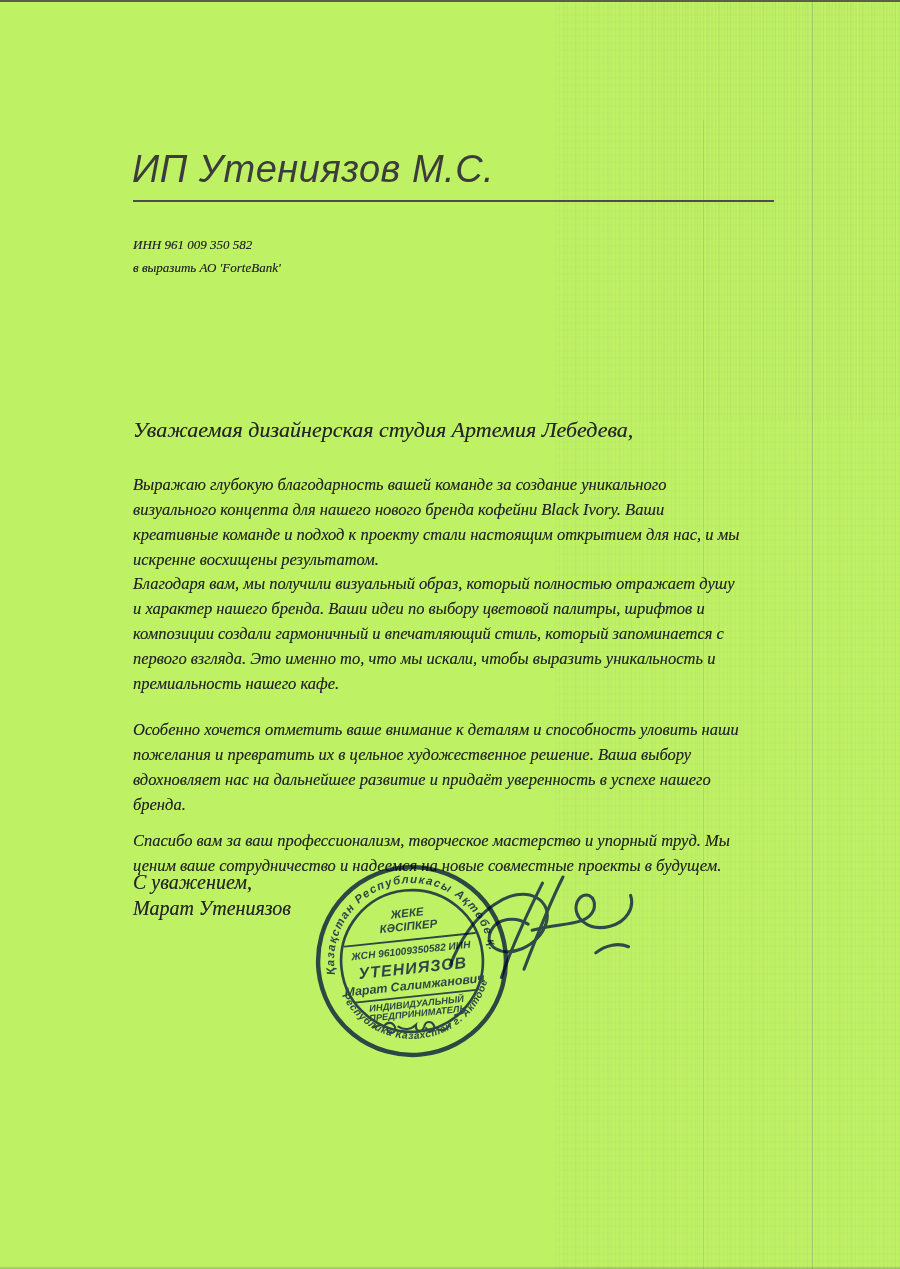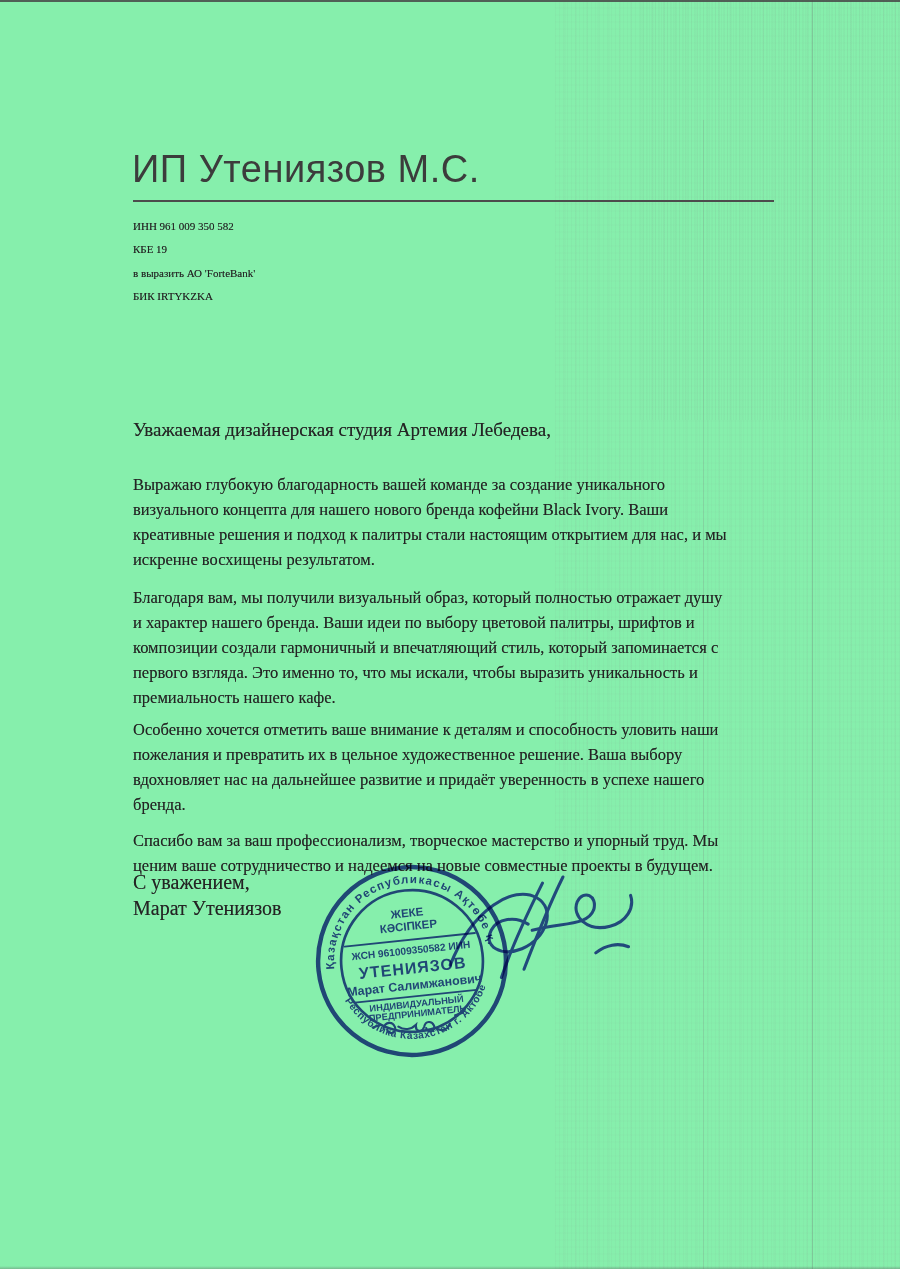--- a/index.html
+++ b/index.html
@@ -1,20 +1,21 @@
 <!DOCTYPE html>
 <html><head>
 <meta charset="utf-8">
 <style>
   html,body{margin:0;padding:0;background:#e8e8e8;}
   .page{
     position:relative;width:900px;height:1269px;margin:0 auto;
-    background:#86efac;overflow:hidden;
+    background:#bef264;overflow:hidden;
     font-family:"Liberation Serif","DejaVu Serif",serif;
     color:#242424;
+    font-style:italic;
   }
   
   .scan-top-edge{position:absolute;top:0;left:0;right:0;height:2px;background:#474747;opacity:.85;}
   .scan-bottom-edge{position:absolute;bottom:0;left:0;right:0;height:3px;
     background:linear-gradient(0deg,rgba(90,90,90,.35),rgba(90,90,90,0));}
   .scan-streaks{position:absolute;top:0;bottom:0;left:555px;right:0;pointer-events:none;
     background:
       repeating-linear-gradient(90deg,rgba(125,125,125,.055) 0 1px,rgba(0,0,0,0) 1px 4px),
       repeating-linear-gradient(90deg,rgba(0,0,0,0) 0 9px,rgba(140,140,140,.045) 9px 11px),
       repeating-linear-gradient(0deg,rgba(130,130,130,.025) 0 2px,rgba(0,0,0,0) 2px 7px);
@@ -24,27 +25,27 @@
   .scan-patch{position:absolute;top:0;right:0;width:260px;height:420px;pointer-events:none;
     background:repeating-linear-gradient(90deg,rgba(110,110,110,.05) 0 1px,rgba(0,0,0,0) 1px 3px);}
 
   .title{
     position:absolute;left:132px;top:148px;margin:0;
     font-family:"Liberation Sans","DejaVu Sans",sans-serif;
     font-weight:400;font-size:38px;letter-spacing:.5px;color:#3c3c3c;
   }
   .rule{position:absolute;left:133px;top:200px;width:641px;height:2px;background:#4c4c4c;}
 
-  .details{position:absolute;left:133px;top:215px;font-size:11px;line-height:23.4px;
+  .details{position:absolute;left:133px;top:233px;font-size:13px;line-height:23.4px;
     text-shadow:0 0 .5px rgba(35,35,35,.5);}
-  .salutation{position:absolute;left:133px;top:417px;margin:0;font-size:19px;line-height:25px;
+  .salutation{position:absolute;left:133px;top:417px;margin:0;font-size:22px;line-height:25px;
     text-shadow:0 0 .5px rgba(35,35,35,.5);}
   .para{position:absolute;left:133px;margin:0;width:700px;font-size:16.5px;line-height:25px;
     white-space:pre-line;text-shadow:0 0 .5px rgba(35,35,35,.5);}
-  .p0{top:472px;} .p1{top:585px;} .p2{top:717px;} .p3{top:828px;}
+  .p0{top:472px;} .p1{top:571px;} .p2{top:717px;} .p3{top:828px;}
   .closing{position:absolute;left:133px;top:870px;font-size:20px;line-height:25.5px;
     text-shadow:0 0 .5px rgba(35,35,35,.5);}
 
   .stamp-wrap{position:absolute;left:311px;top:860px;width:202px;height:202px;
     transform:rotate(-6deg);opacity:.92;mix-blend-mode:multiply;}
   .stamp-wrap svg{width:100%;height:100%;}
   .sig-wrap{position:absolute;left:442px;top:866px;width:205px;height:145px;
     opacity:.9;mix-blend-mode:multiply;}
   .sig-wrap svg{width:100%;height:100%;}
 </style>
@@ -58,29 +59,27 @@
   <div class="scan-line-a"></div>
   <div class="scan-line-b"></div>
   <div class="scan-top-edge"></div>
   <div class="scan-bottom-edge"></div>
 
   <h1 class="title">ИП Утениязов М.С.</h1>
   <div class="rule"></div>
 
   <div class="details">
     <div>ИНН 961 009 350 582</div>
-    <div>КБЕ 19</div>
     <div>в выразить АО 'ForteBank'</div>
-    <div>БИК IRTYKZKA</div>
   </div>
 
   <p class="salutation">Уважаемая дизайнерская студия Артемия Лебедева,</p>
   <p class="para p0">Выражаю глубокую благодарность вашей команде за создание уникального
 визуального концепта для нашего нового бренда кофейни Black Ivory. Ваши
-креативные решения и подход к палитры стали настоящим открытием для нас, и мы
+креативные команде и подход к проекту стали настоящим открытием для нас, и мы
 искренне восхищены результатом.</p>
   <p class="para p1">Благодаря вам, мы получили визуальный образ, который полностью отражает душу
 и характер нашего бренда. Ваши идеи по выбору цветовой палитры, шрифтов и
 композиции создали гармоничный и впечатляющий стиль, который запоминается с
 первого взгляда. Это именно то, что мы искали, чтобы выразить уникальность и
 премиальность нашего кафе.</p>
   <p class="para p2">Особенно хочется отметить ваше внимание к деталям и способность уловить наши
 пожелания и превратить их в цельное художественное решение. Ваша выбору
 вдохновляет нас на дальнейшее развитие и придаёт уверенность в успехе нашего
 бренда.</p>

